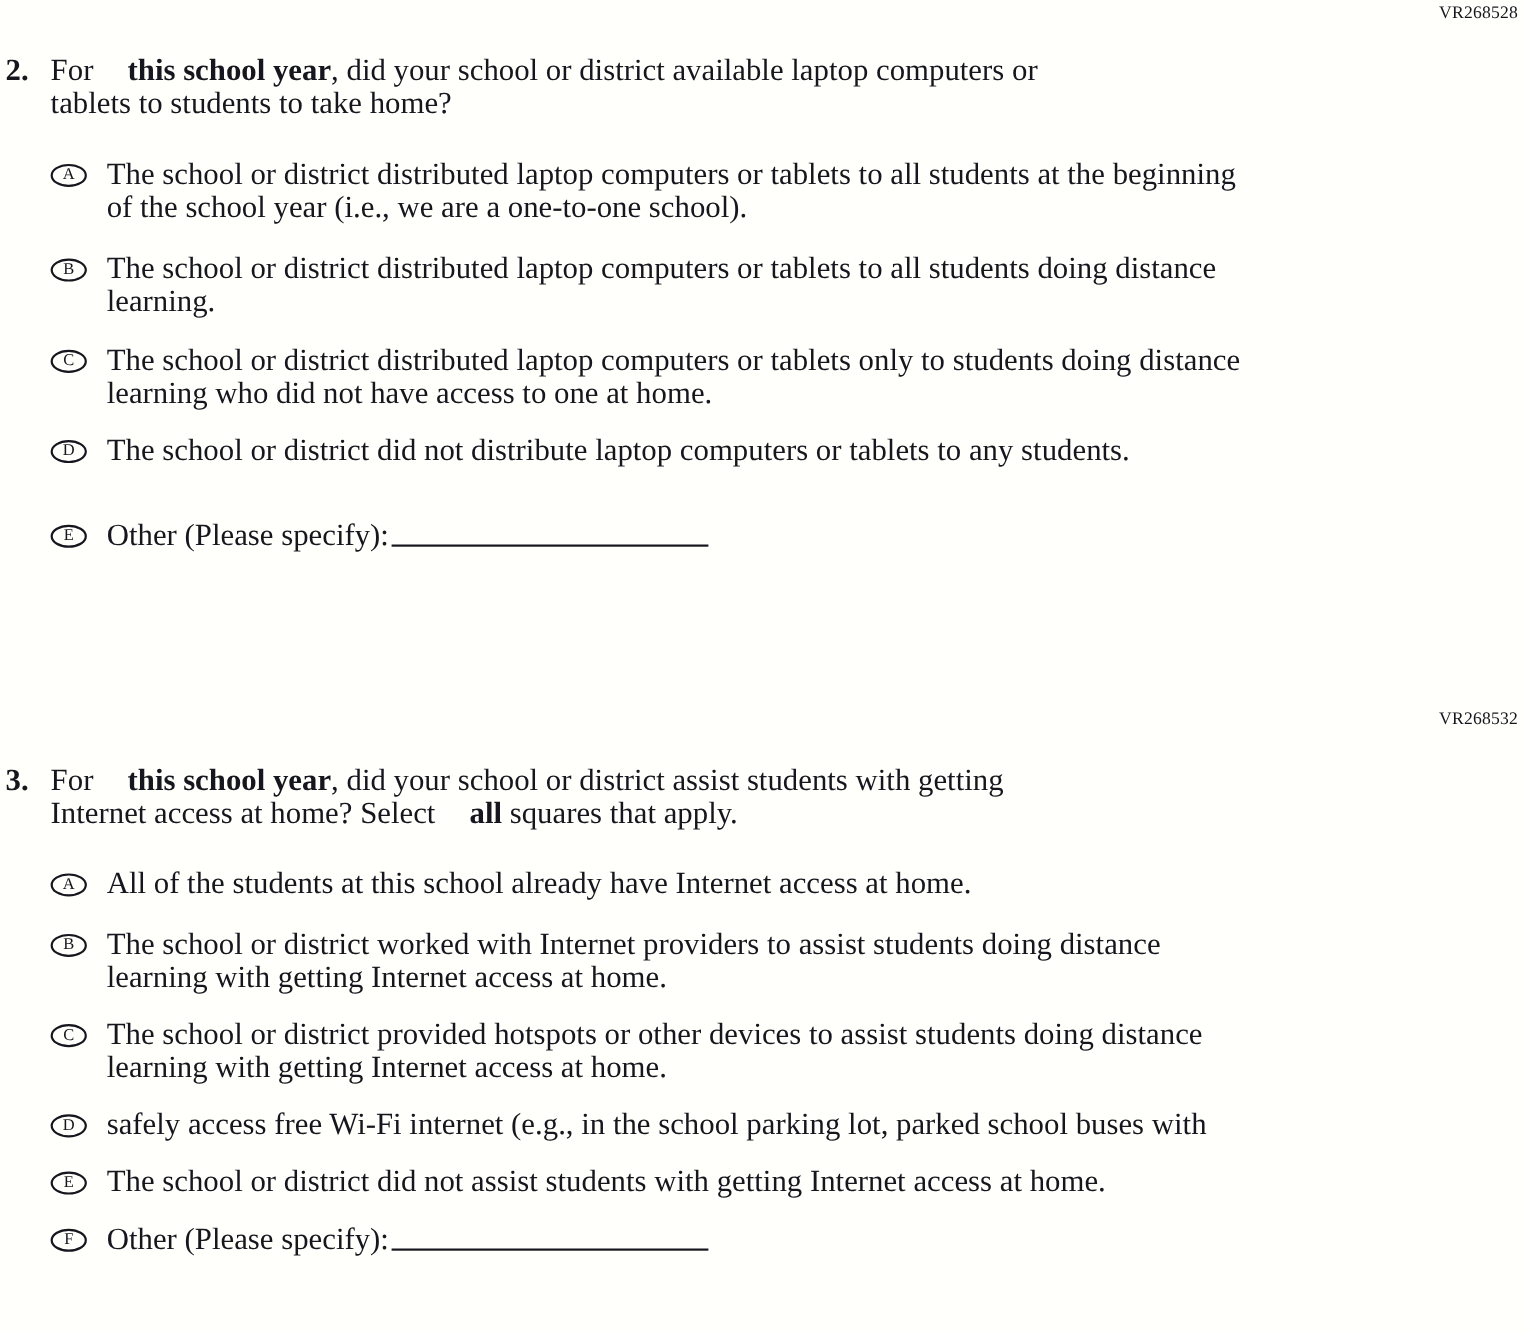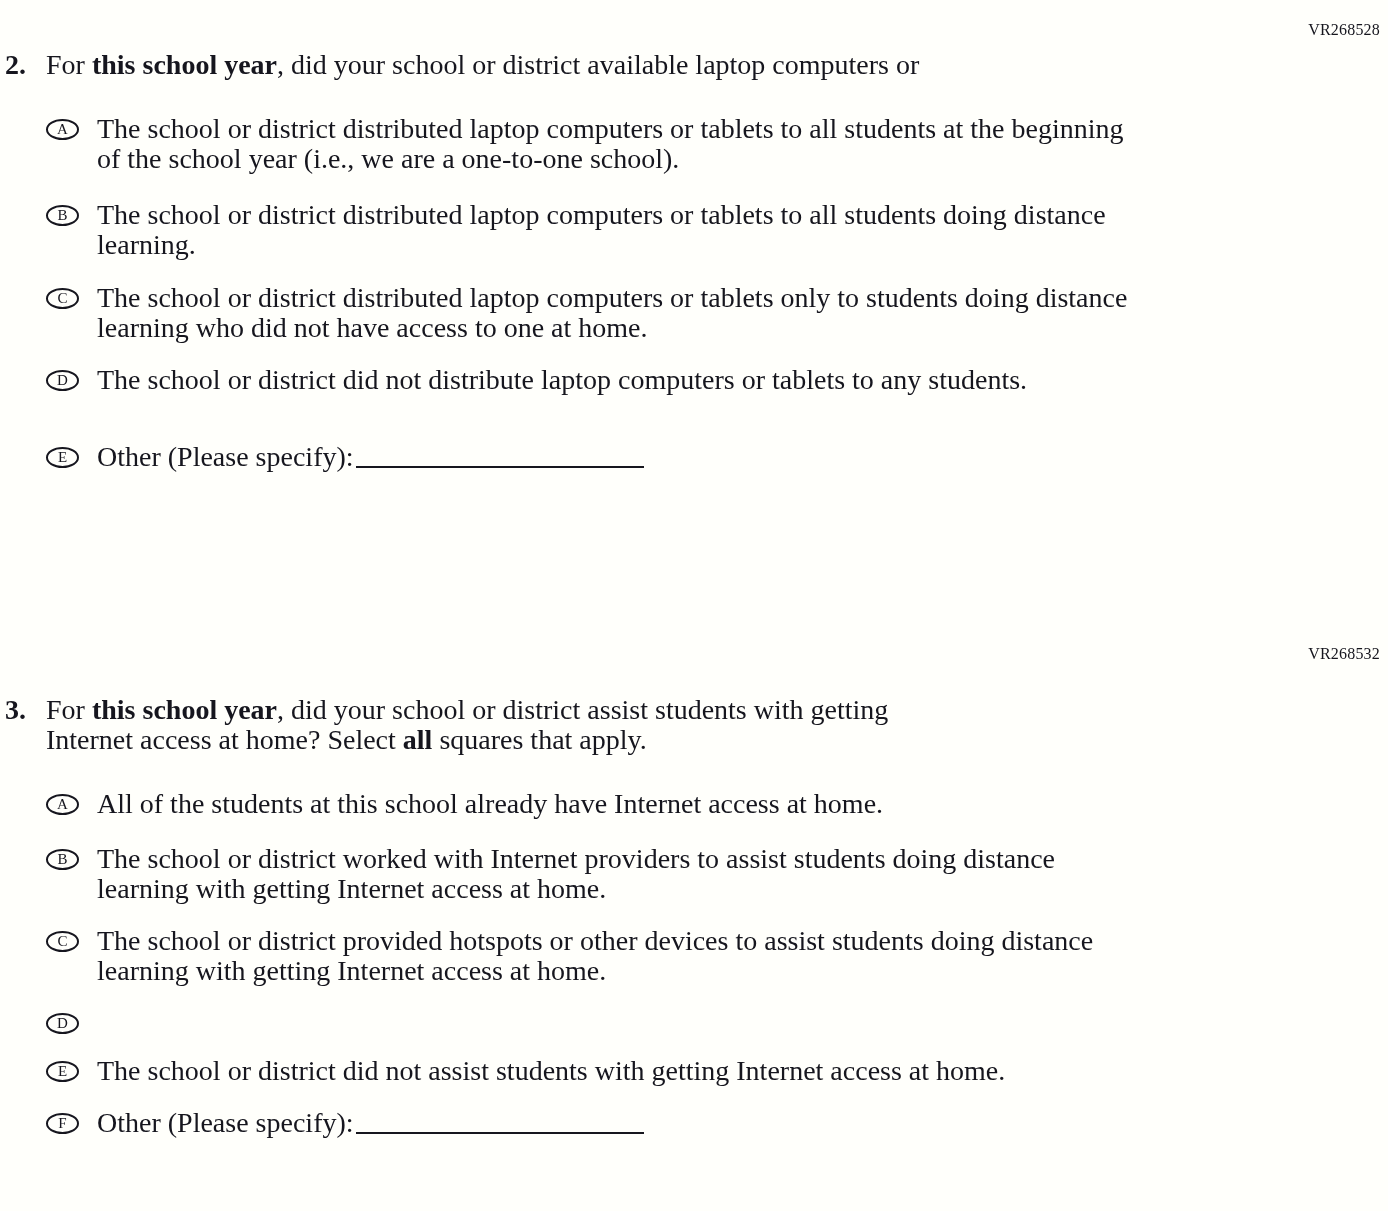--- a/index.html
+++ b/index.html
@@ -15,40 +15,40 @@
     background: #fffffb;
     overflow: hidden;
   }
   .code {
     position: absolute;
     right: 8px;
     font-size: 16px;
     letter-spacing: 0.2px;
     color: #16161e;
   }
-  #code-top { top: 21px; }
+  #code-top { top: 3px; }
   #code-mid { top: 645px; }
 
   .question {
     position: absolute;
     left: 5px;
     font-size: 28px;
     line-height: 30px;
   }
   #q2 { top: 50px; }
   #q3 { top: 695px; }
 
   .prompt { display: flex; }
   .qnum {
     flex: 0 0 41px;
     font-weight: 700;
   }
   .ptext { display: block; }
   .pline { display: block; white-space: nowrap; }
-  .pline b { font-weight: 700; }
+  .pline b { font-weight: 700; margin-left: 24px; }
 
   .opt {
     display: flex;
     margin-left: 41px;
   }
   .mt22 { margin-top: 22px; }
   .mt23 { margin-top: 23px; }
   .mt25 { margin-top: 25px; }
   .mt26 { margin-top: 26px; }
   .mt34 { margin-top: 34px; }
@@ -89,20 +89,21 @@
 <div class="page">
 
   <div class="code" id="code-top">VR268528</div>
   <div class="code" id="code-mid">VR268532</div>
 
   <div class="question" id="q2">
     <div class="prompt">
       <span class="qnum">2.</span>
       <span class="ptext">
         <span class="pline"><span>For </span><b>this school year</b><span>, did your school or district available laptop computers or</span></span>
+        <span class="pline">tablets to students to take home?</span>
       </span>
     </div>
 
     <div class="opt mt34">
       <span class="bubble">A</span>
       <span class="olines">
         <span class="oline">The school or district distributed laptop computers or tablets to all students at the beginning</span>
         <span class="oline">of the school year (i.e., we are a one-to-one school).</span>
       </span>
     </div>
@@ -166,20 +167,21 @@
       <span class="bubble">C</span>
       <span class="olines">
         <span class="oline">The school or district provided hotspots or other devices to assist students doing distance</span>
         <span class="oline">learning with getting Internet access at home.</span>
       </span>
     </div>
 
     <div class="opt mt22">
       <span class="bubble">D</span>
       <span class="olines">
+        <span class="oline">safely access free Wi-Fi internet (e.g., in the school parking lot, parked school buses with</span>
       </span>
     </div>
 
     <div class="opt mt22">
       <span class="bubble">E</span>
       <span class="olines">
         <span class="oline">The school or district did not assist students with getting Internet access at home.</span>
       </span>
     </div>
 

